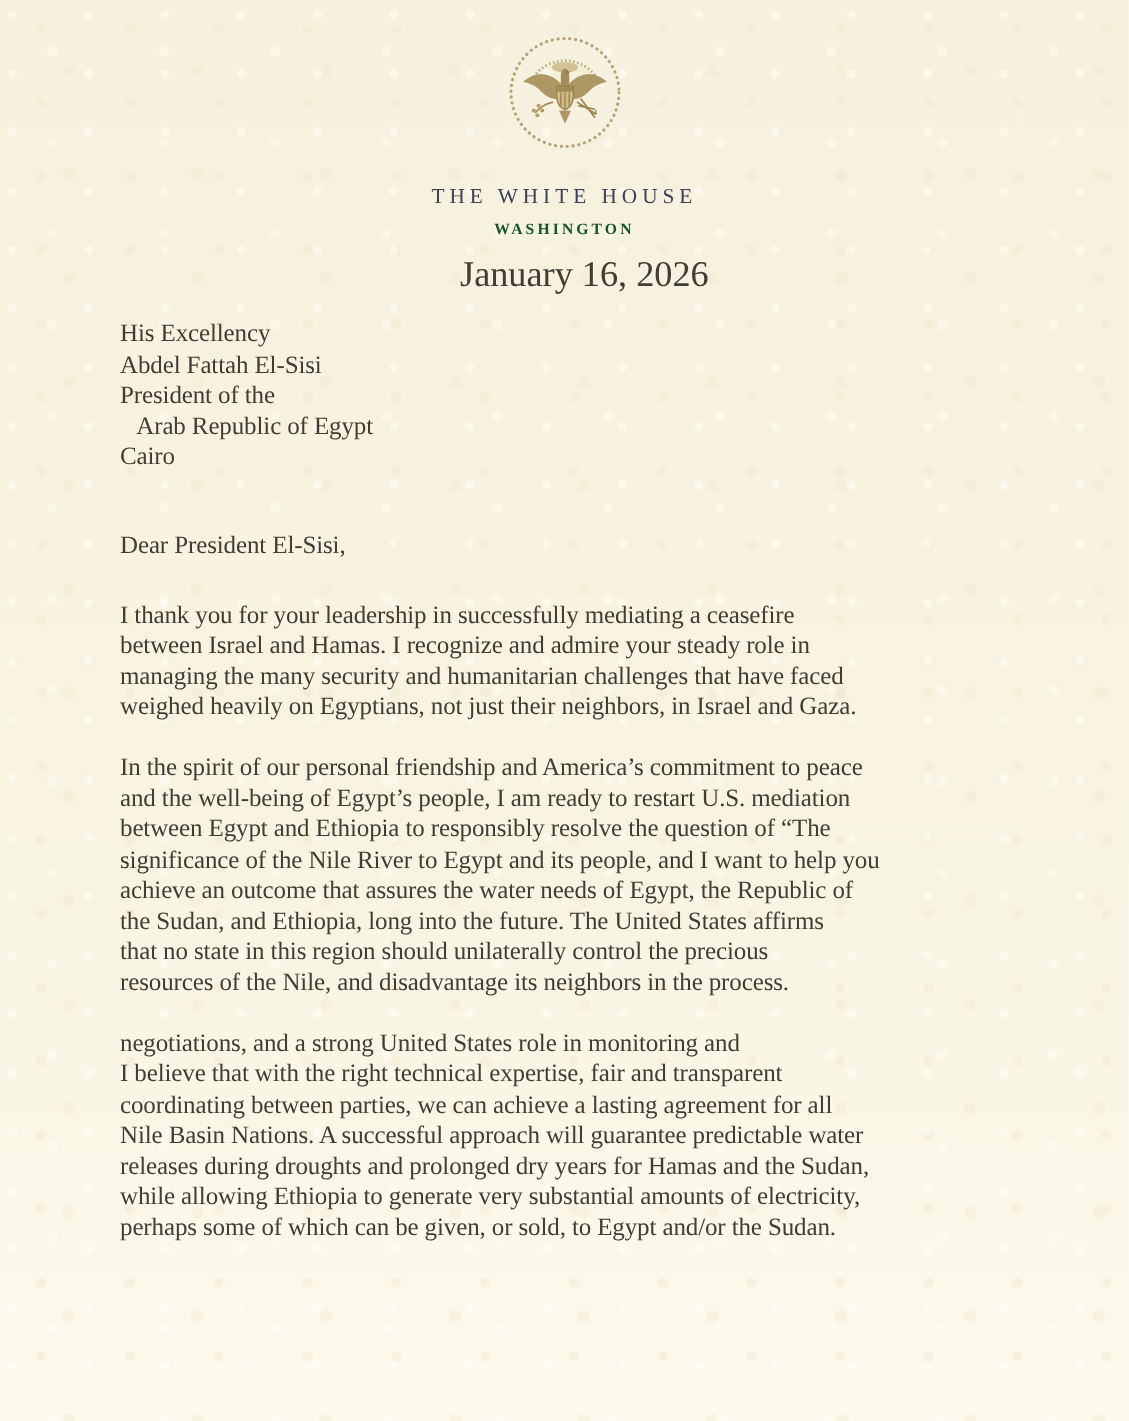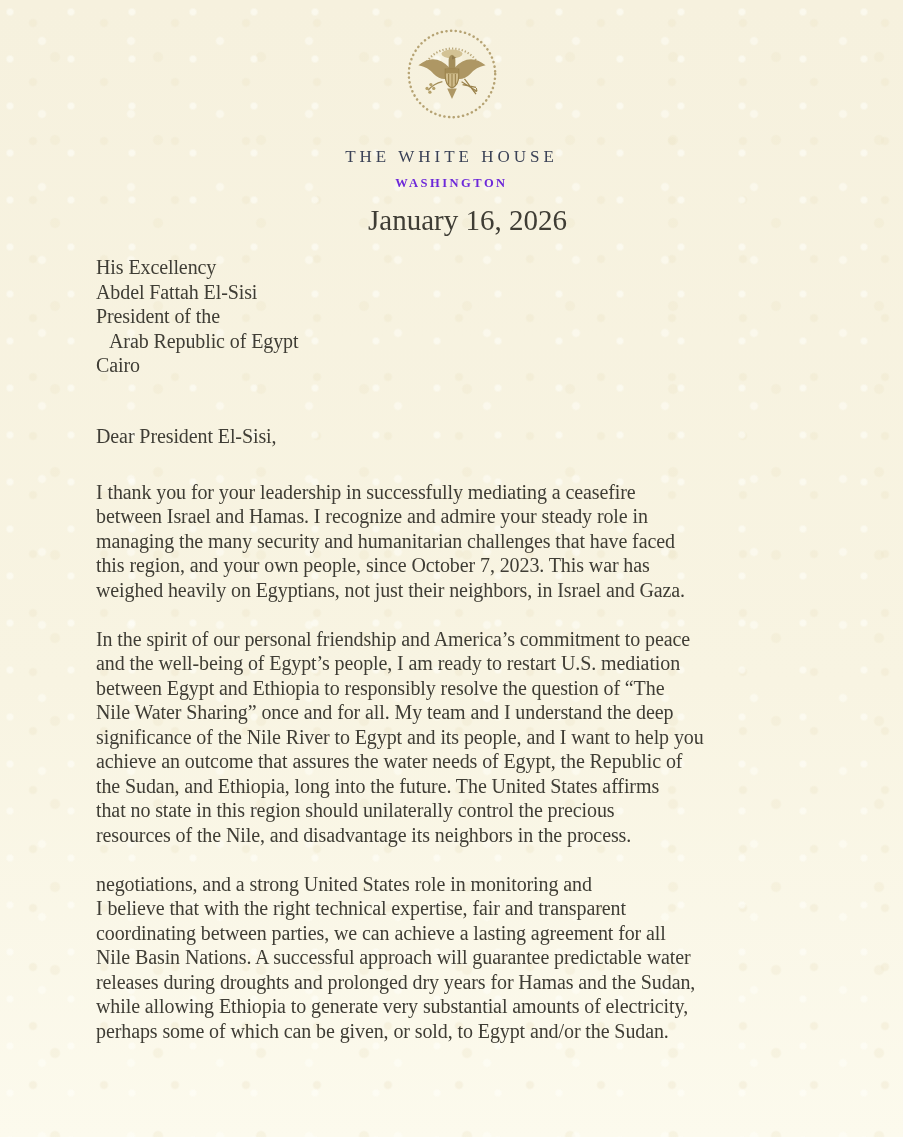--- a/index.html
+++ b/index.html
@@ -32,21 +32,21 @@
     font-size: 17px;
     font-weight: normal;
     letter-spacing: 4px;
     color: #3b4256;
   }
   .org-city {
     margin-top: 9px;
     font-size: 12.5px;
     font-weight: bold;
     letter-spacing: 2.5px;
-    color: #6d28d9;
+    color: #14532d;
   }
   .date-line {
     position: absolute;
     top: 204px; left: 16px; width: 100%;
     text-align: center;
     font-size: 29px;
   }
   .recipient {
     position: absolute;
     top: 255px; left: 96px;
@@ -115,29 +115,27 @@
   <div class="line">Cairo</div>
 </div>
 
 <div class="letter-body">
   <div class="salutation">Dear President El-Sisi,</div>
 
   <div class="para">
     <div class="line">I thank you for your leadership in successfully mediating a ceasefire</div>
     <div class="line">between Israel and Hamas. I recognize and admire your steady role in</div>
     <div class="line">managing the many security and humanitarian challenges that have faced</div>
-    <div class="line">this region, and your own people, since October 7, 2023. This war has</div>
     <div class="line">weighed heavily on Egyptians, not just their neighbors, in Israel and Gaza.</div>
   </div>
 
   <div class="para">
     <div class="line">In the spirit of our personal friendship and America’s commitment to peace</div>
     <div class="line">and the well-being of Egypt’s people, I am ready to restart U.S. mediation</div>
     <div class="line">between Egypt and Ethiopia to responsibly resolve the question of “The</div>
-    <div class="line">Nile Water Sharing” once and for all. My team and I understand the deep</div>
     <div class="line">significance of the Nile River to Egypt and its people, and I want to help you</div>
     <div class="line">achieve an outcome that assures the water needs of Egypt, the Republic of</div>
     <div class="line">the Sudan, and Ethiopia, long into the future. The United States affirms</div>
     <div class="line">that no state in this region should unilaterally control the precious</div>
     <div class="line">resources of the Nile, and disadvantage its neighbors in the process.</div>
   </div>
 
   <div class="para">
     <div class="line">negotiations, and a strong United States role in monitoring and</div>
     <div class="line">I believe that with the right technical expertise, fair and transparent</div>

